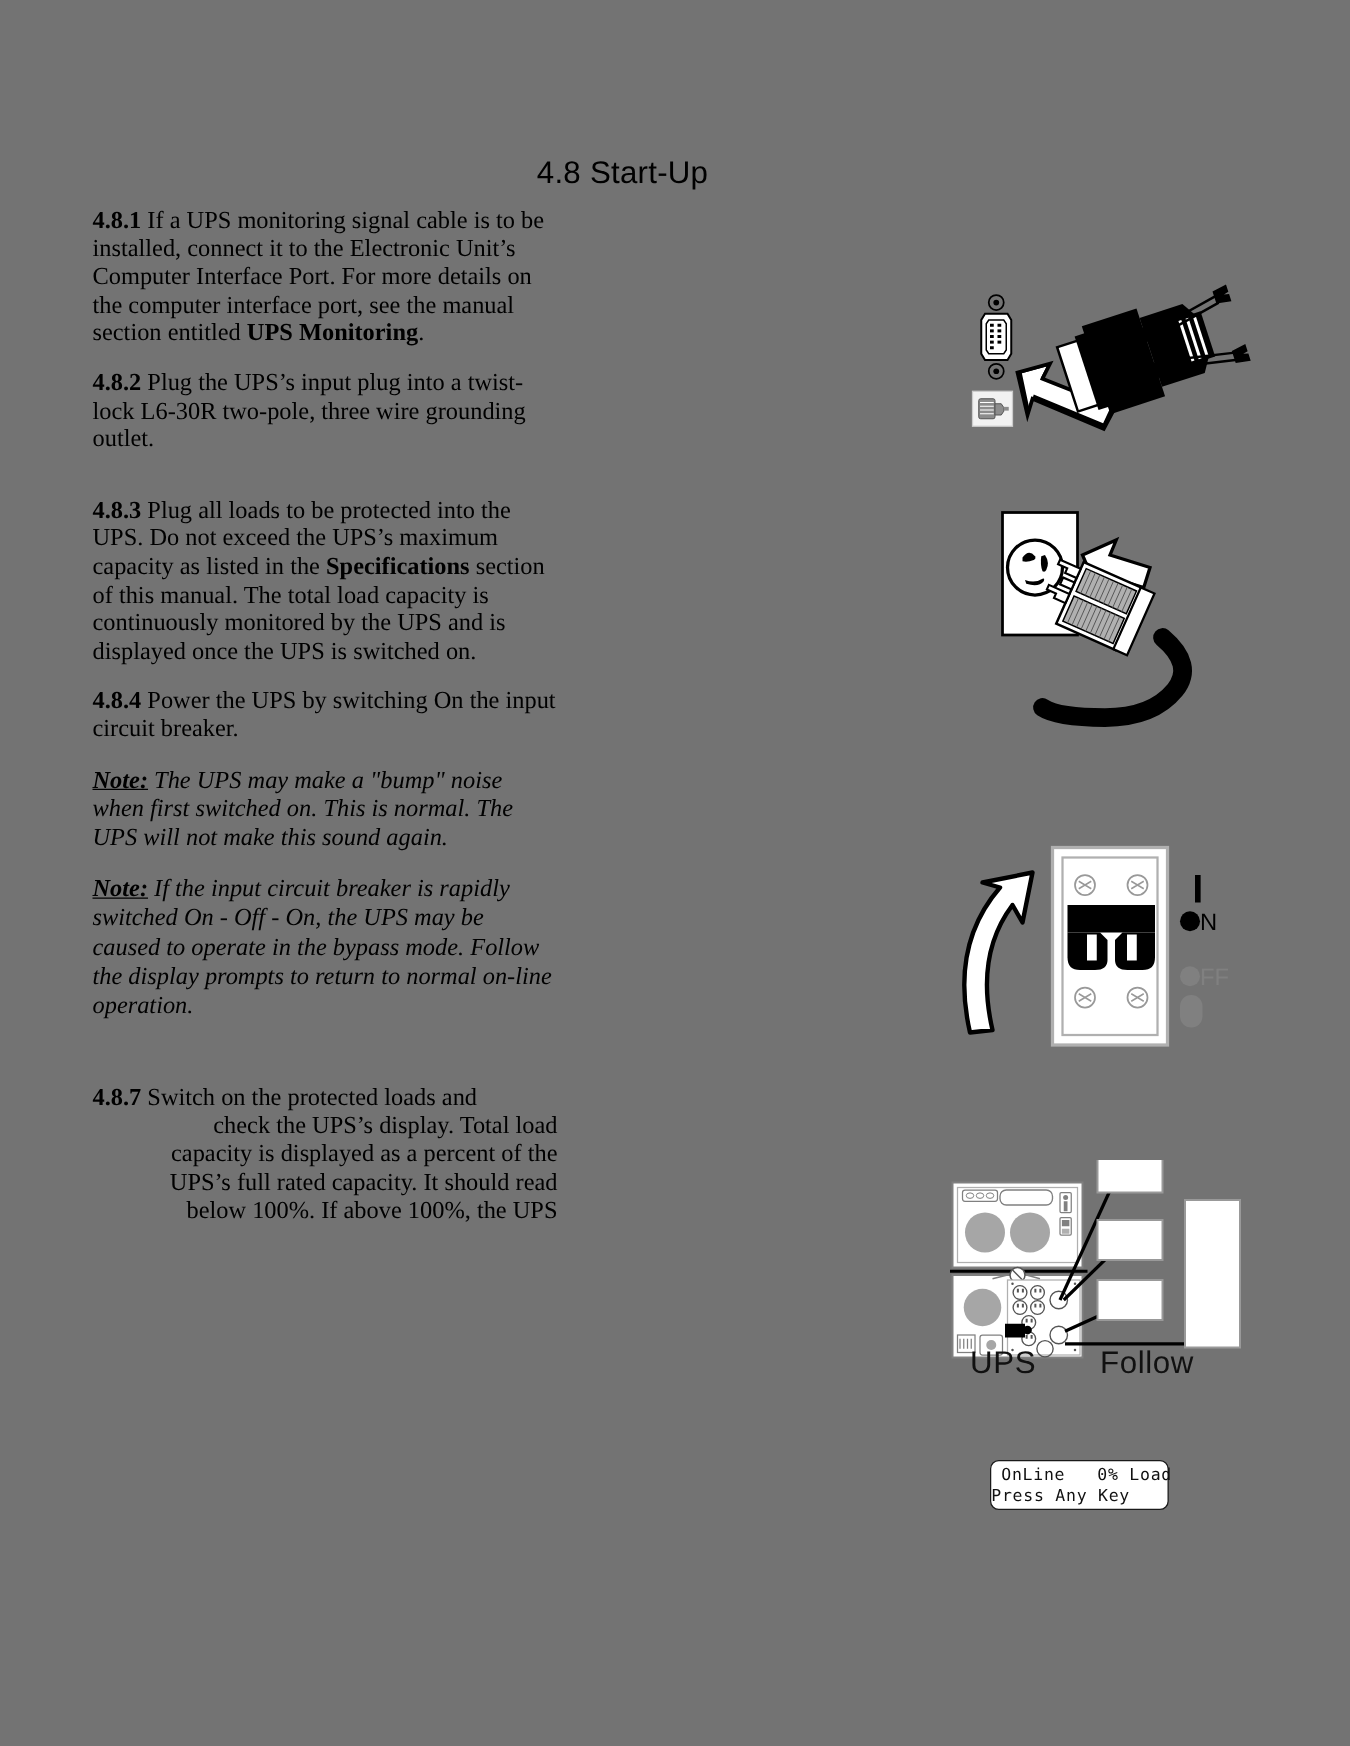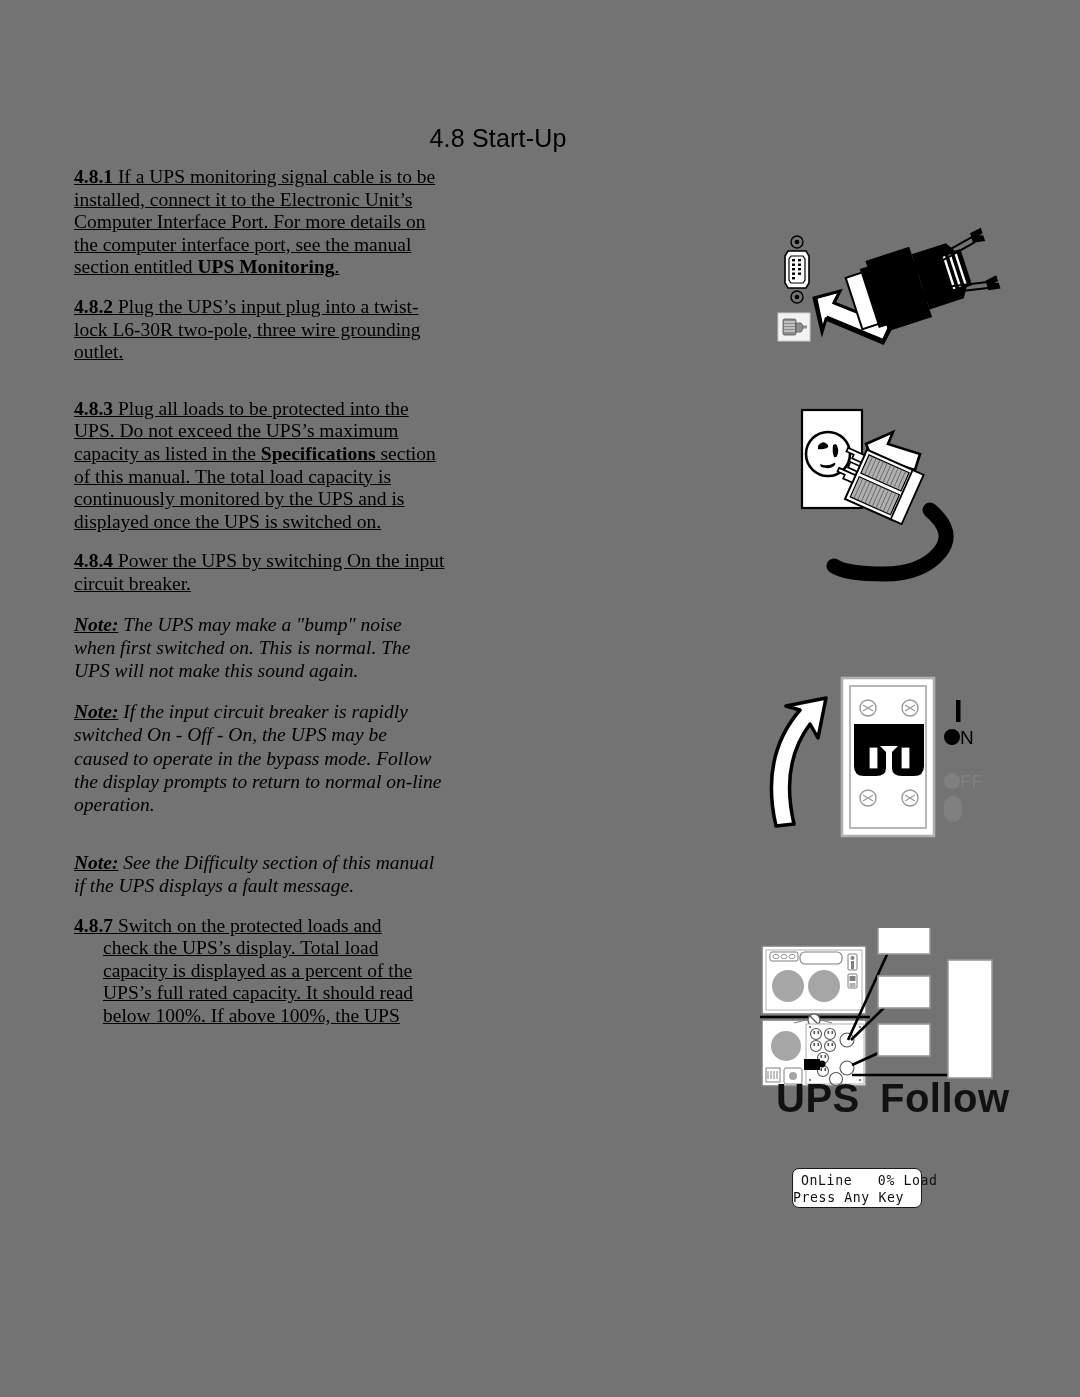--- a/index.html
+++ b/index.html
@@ -45,75 +45,75 @@
     line-height: 25.6px;
     margin: 0 0 0 0;
     text-indent: 0;
   }
   .para {
     font-size: 19.5px;
     line-height: 22.6px;
     margin: 0;
     padding-left: 10px;
   }
-  .para.step { margin-top: 0px; text-decoration: underline; }
+  .para.step { margin-top: 0px; }
   .gap { height: 17px; }
   .num { font-weight: bold; }
   .b { font-weight: bold; }
   .note {
     font-size: 19.5px;
     line-height: 23.4px;
     margin: 0;
     padding-left: 10px;
     font-style: italic;
   }
   .note-lead {
     font-weight: bold;
     font-style: italic;
     text-decoration: underline;
   }
   .note .bi { font-weight: bold; font-style: italic; }
   .hang {
     padding-left: 10px;
     text-indent: 0;
   }
-  .hang .cont { display: block; padding-left: 29px; }
+  .hang .cont { display: block; padding-left: 29px; text-align: right; }
 
   
   .fig { position: absolute; }
 
   
   #fig-serial { left: 770px; top: 225px; width: 250px; height: 130px; }
 
   
   #fig-outlet { left: 790px; top: 398px; width: 240px; height: 185px; }
 
   
   #fig-breaker { left: 768px; top: 668px; width: 235px; height: 175px; }
 
   
   #fig-ups { left: 760px; top: 928px; width: 255px; height: 195px; }
 
   .fig-caption {
     position: absolute;
     font-family: "Liberation Sans", "DejaVu Sans", sans-serif;
-    font-size: 40px;
-    font-weight: 700;
+    font-size: 25px;
+    font-weight: 400;
     color: #111;
     letter-spacing: 0.5px;
   }
   #cap-ups   { left: 776px; top: 1076px; }
   #cap-loads { left: 880px; top: 1076px; }
 
   
   #lcd {
     position: absolute;
     left: 792px;
     top: 1168px;
-    width: 130px;
+    width: 143px;
     height: 40px;
     border: 1.6px solid #1a1a1a;
     border-radius: 7px;
     background: #ffffff;
     font-family: "DejaVu Sans Mono", "Liberation Mono", monospace;
     font-size: 13.2px;
     line-height: 17px;
     color: #111;
     padding-top: 3px;
     box-sizing: border-box;
@@ -155,21 +155,20 @@
 
     <div class="gap"></div>
 
     <p class="note"><span class="note-lead">Note:</span><span> If the input circuit breaker is rapidly switched On - Off - On, the UPS may be caused to operate in the bypass mode. Follow the display prompts to return to normal on-line operation.</span></p>
 
     <div class="gap"></div>
 
 
     <div class="gap"></div>
 
-    <p class="note"><span class="note-lead">Note:</span><span> See the Difficulty section of this manual if the UPS displays a fault message.</span></p>
 
     <div class="gap"></div>
 
     <p class="para step hang"><span class="num">4.8.7</span> Switch on the protected loads and<span class="cont">check the UPS’s display. Total load capacity is displayed as a percent of the UPS’s full rated capacity. It should read below 100%. If above 100%, the UPS</span></p>
 
   </div>
 
   <div class="fig" id="fig-serial">
     <svg width="250" height="130" viewBox="0 0 250 130" xmlns="http://www.w3.org/2000/svg">
 

